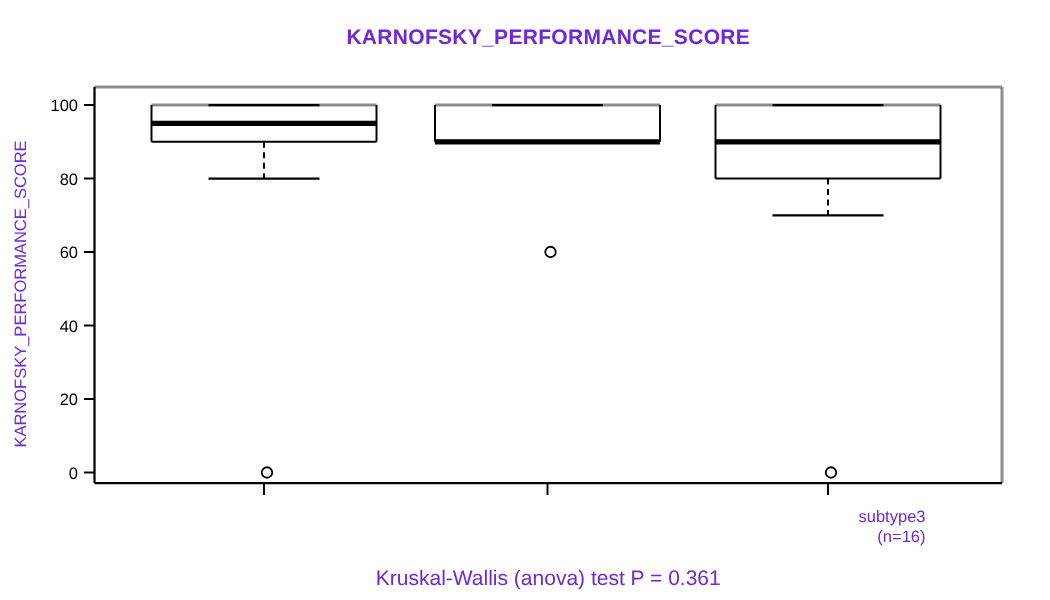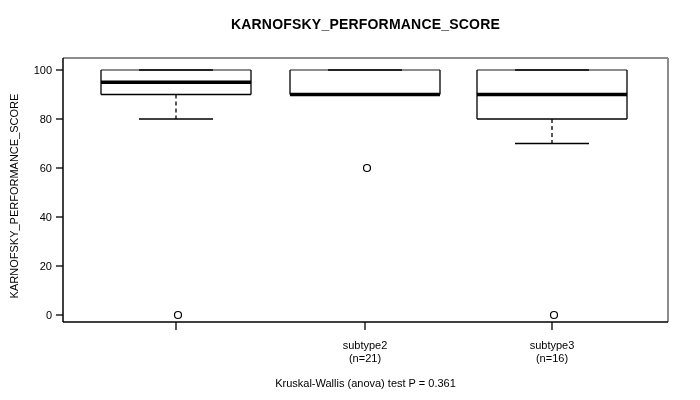--- a/index.html
+++ b/index.html
@@ -1,34 +1,34 @@
 <!DOCTYPE html>
 <html><head>
 <meta charset="utf-8">
 <style>
   html,body{margin:0;padding:0;background:#ffffff;}
   .figure{
     position:relative;width:700px;height:400px;background:#ffffff;
-    font-family:"Liberation Sans",sans-serif;color:#000000;overflow:hidden;
+    font-family:"Liberation Sans",sans-serif;color:#6d28d9;overflow:hidden;
   }
   .title{
     position:absolute;left:63px;top:16px;width:605px;text-align:center;
     font-weight:bold;font-size:14px;letter-spacing:.2px;
   }
   .ylab{
     position:absolute;left:14px;top:196px;
     transform:translate(-50%,-50%) rotate(-90deg);
     white-space:nowrap;font-size:11px;
   }
   .plot{position:absolute;left:0;top:0;}
   .xlab{position:absolute;top:339px;width:130px;text-align:center;font-size:11px;line-height:13px;}
   .xlab.g0{left:111px;}
   .xlab.g1{left:300px;}
-  .xlab.g2{left:487px;}
-  .footer{position:absolute;left:63px;top:377px;width:605px;text-align:center;font-size:11px;}
+  .xlab.g2{left:487px;text-align:right;}
+  .footer{position:absolute;left:63px;top:377px;width:605px;text-align:center;font-size:14px;}
 </style>
 </head>
 <body>
 
 <div class="figure">
 
   <div class="title">KARNOFSKY_PERFORMANCE_SCORE</div>
 
   <div class="ylab">KARNOFSKY_PERFORMANCE_SCORE</div>
 
@@ -76,24 +76,20 @@
       <line x1="477" y1="69.99999999999997" x2="627" y2="69.99999999999997" stroke="#8c8c8c" stroke-width="2"></line>
       <line x1="477" y1="69.99999999999997" x2="477" y2="119" stroke="#000000" stroke-width="1.3"></line>
       <line x1="627" y1="69.99999999999997" x2="627" y2="119" stroke="#000000" stroke-width="1.3"></line>
       <line x1="477" y1="119" x2="627" y2="119" stroke="#000000" stroke-width="1.3"></line>
       <line x1="515" y1="143.5" x2="589" y2="143.5" stroke="#000000" stroke-width="1.5"></line>
       <line x1="515" y1="69.99999999999997" x2="589" y2="69.99999999999997" stroke="#000000" stroke-width="1.5"></line>
       <line x1="477" y1="94.49999999999997" x2="627" y2="94.49999999999997" stroke="#000000" stroke-width="3.5"></line>
       <circle cx="554" cy="315" r="3.5" fill="#ffffff" stroke="#000000" stroke-width="1.2"></circle>
     </svg>
 
-  <div class="xlab g1">
-    <div>subtype2</div>
-    <div>(n=21)</div>
-  </div>
   <div class="xlab g2">
     <div>subtype3</div>
     <div>(n=16)</div>
   </div>
 
   <div class="footer">Kruskal-Wallis (anova) test P = 0.361</div>
 
 </div>
 
 </body></html>

